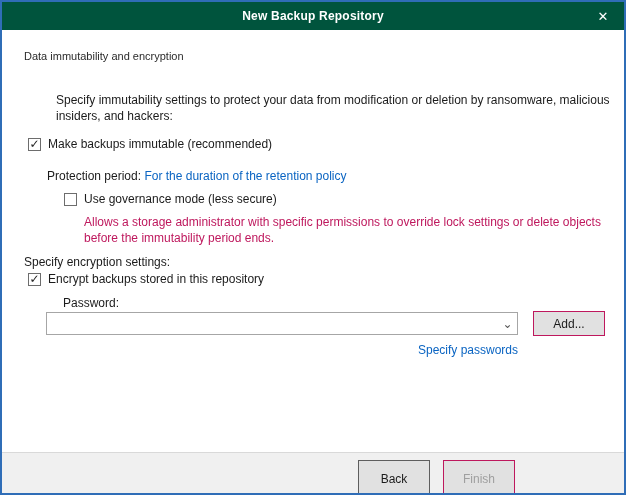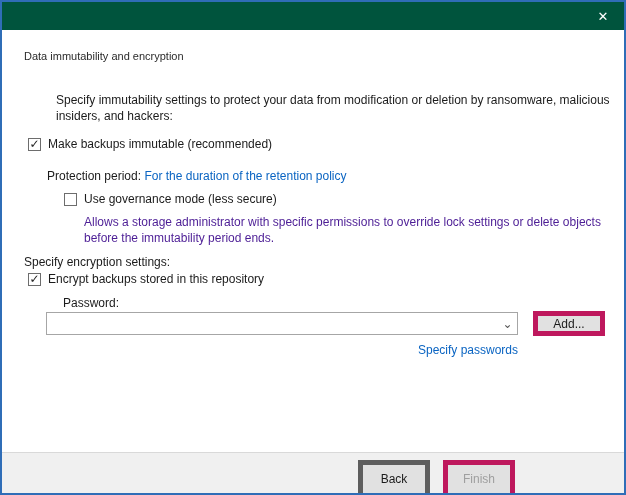--- a/index.html
+++ b/index.html
@@ -30,56 +30,57 @@
 
   .cb-row{position:absolute;display:flex;align-items:center;gap:7px;}
   .checkbox{
     width:13px;height:13px;box-sizing:border-box;border:1px solid #6d6d6d;background:#fff;
     display:flex;align-items:center;justify-content:center;flex:0 0 13px;
   }
   .checkbox .mark{font-size:12px;line-height:1;color:#1d1d1d;font-weight:700;margin-top:-1px;}
 
   .inline-line{position:absolute;line-height:16px;}
   .link{color:var(--link);text-decoration:none;cursor:pointer;}
-  .desc{position:absolute;left:82px;top:212px;width:524px;line-height:16px;color:#4c1d95;}
+  .desc{position:absolute;left:82px;top:212px;width:524px;line-height:16px;color:#be185d;}
 
   .password-label{position:absolute;left:61px;top:294px;}
   .combo{
     position:absolute;left:44px;top:310px;width:472px;height:23px;box-sizing:border-box;
   }
   .combo input{
     width:100%;height:100%;box-sizing:border-box;border:1px solid #a6a6a6;background:#fff;
     padding:0 22px 0 6px;font:inherit;color:#1b1b1b;outline:none;
   }
   .combo .drop{
     position:absolute;top:1px;right:1px;bottom:1px;width:19px;display:flex;
     align-items:center;justify-content:center;color:#565656;font-size:12px;cursor:default;background:#fff;
   }
   .btn{
-    box-sizing:border-box;background:#e1e1e1;border:5px solid #be185d;font:inherit;
+    box-sizing:border-box;background:#e1e1e1;border:1px solid #be185d;font:inherit;
     color:#1b1b1b;display:flex;align-items:center;justify-content:center;cursor:default;
   }
   .add-btn{position:absolute;left:531px;top:309px;width:72px;height:25px;}
   .manage-line{position:absolute;left:44px;top:341px;width:472px;text-align:right;}
 
   .footer{
     position:absolute;left:0;right:0;bottom:0;height:40px;background:#f0f0f0;
     border-top:1px solid #d9d9d9;
   }
   .footer .btn{position:absolute;top:7px;width:72px;height:38px;}
   .back-btn{right:194px;border-color:#5e5e5e;}
   .finish-btn{right:109px;color:#9f9f9f;}
   .cancel-btn{right:24px;}
 </style>
 </head>
 <body>
 
 <div class="window">
 
   <div class="titlebar">
+    <div class="title">New Backup Repository</div>
     <div class="close-btn">
       <span>✕</span>
     </div>
   </div>
 
   <div class="heading">Data immutability and encryption</div>
 
   <div class="intro">Specify immutability settings to protect your data from modification or deletion by ransomware, malicious insiders, and hackers:</div>
 
   <div class="cb-row" style="left:26px;top:135px;">

